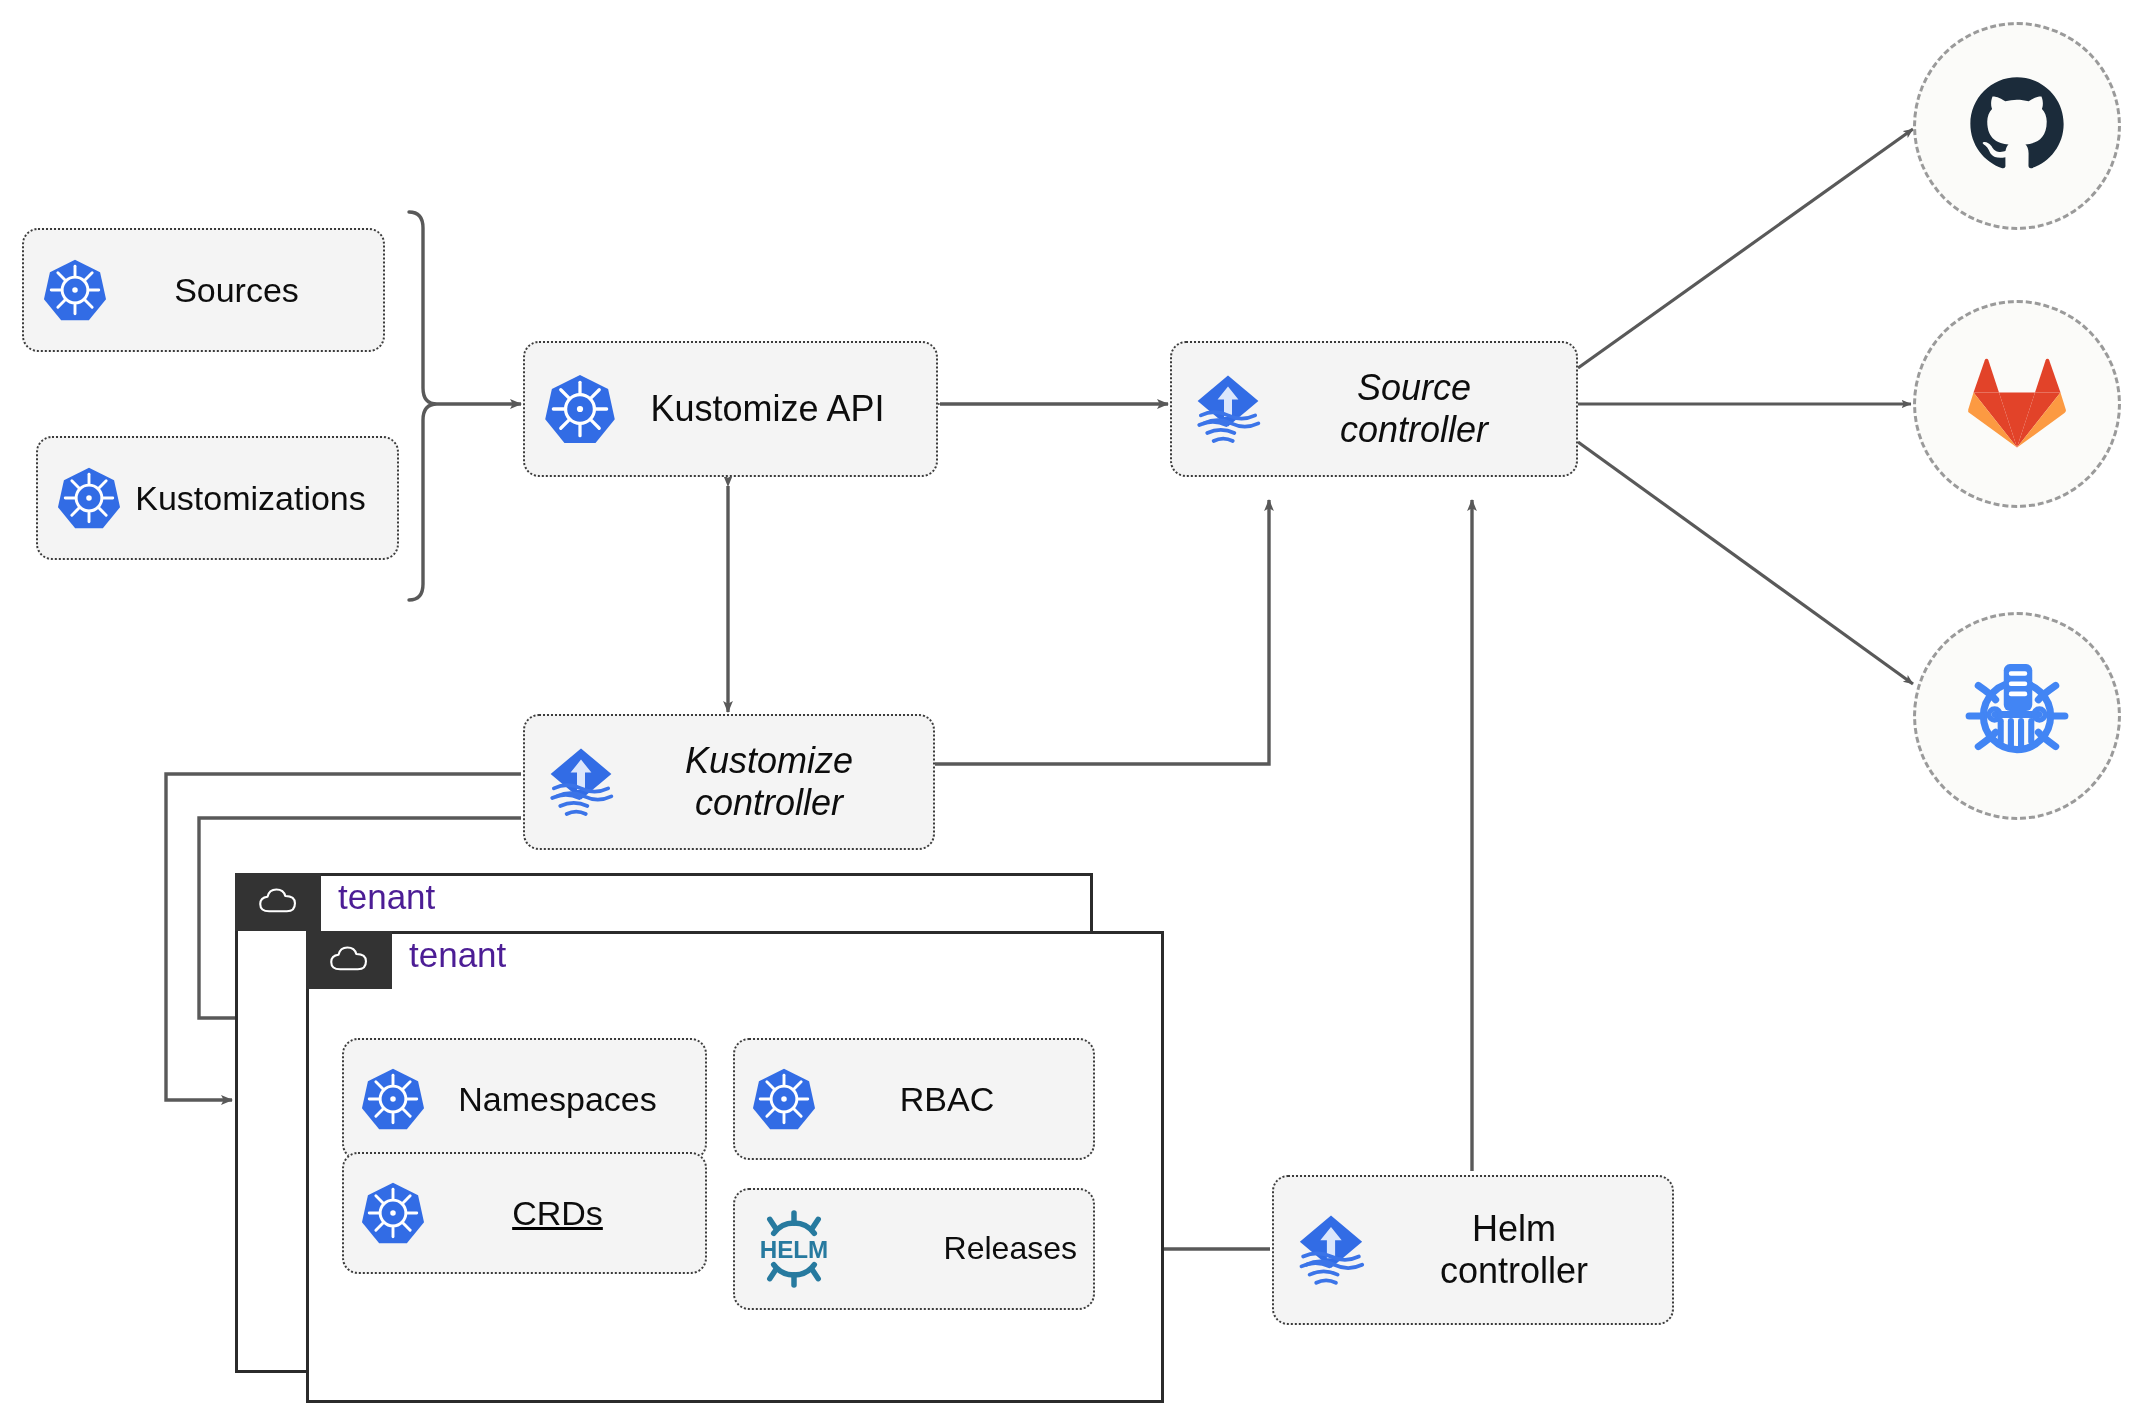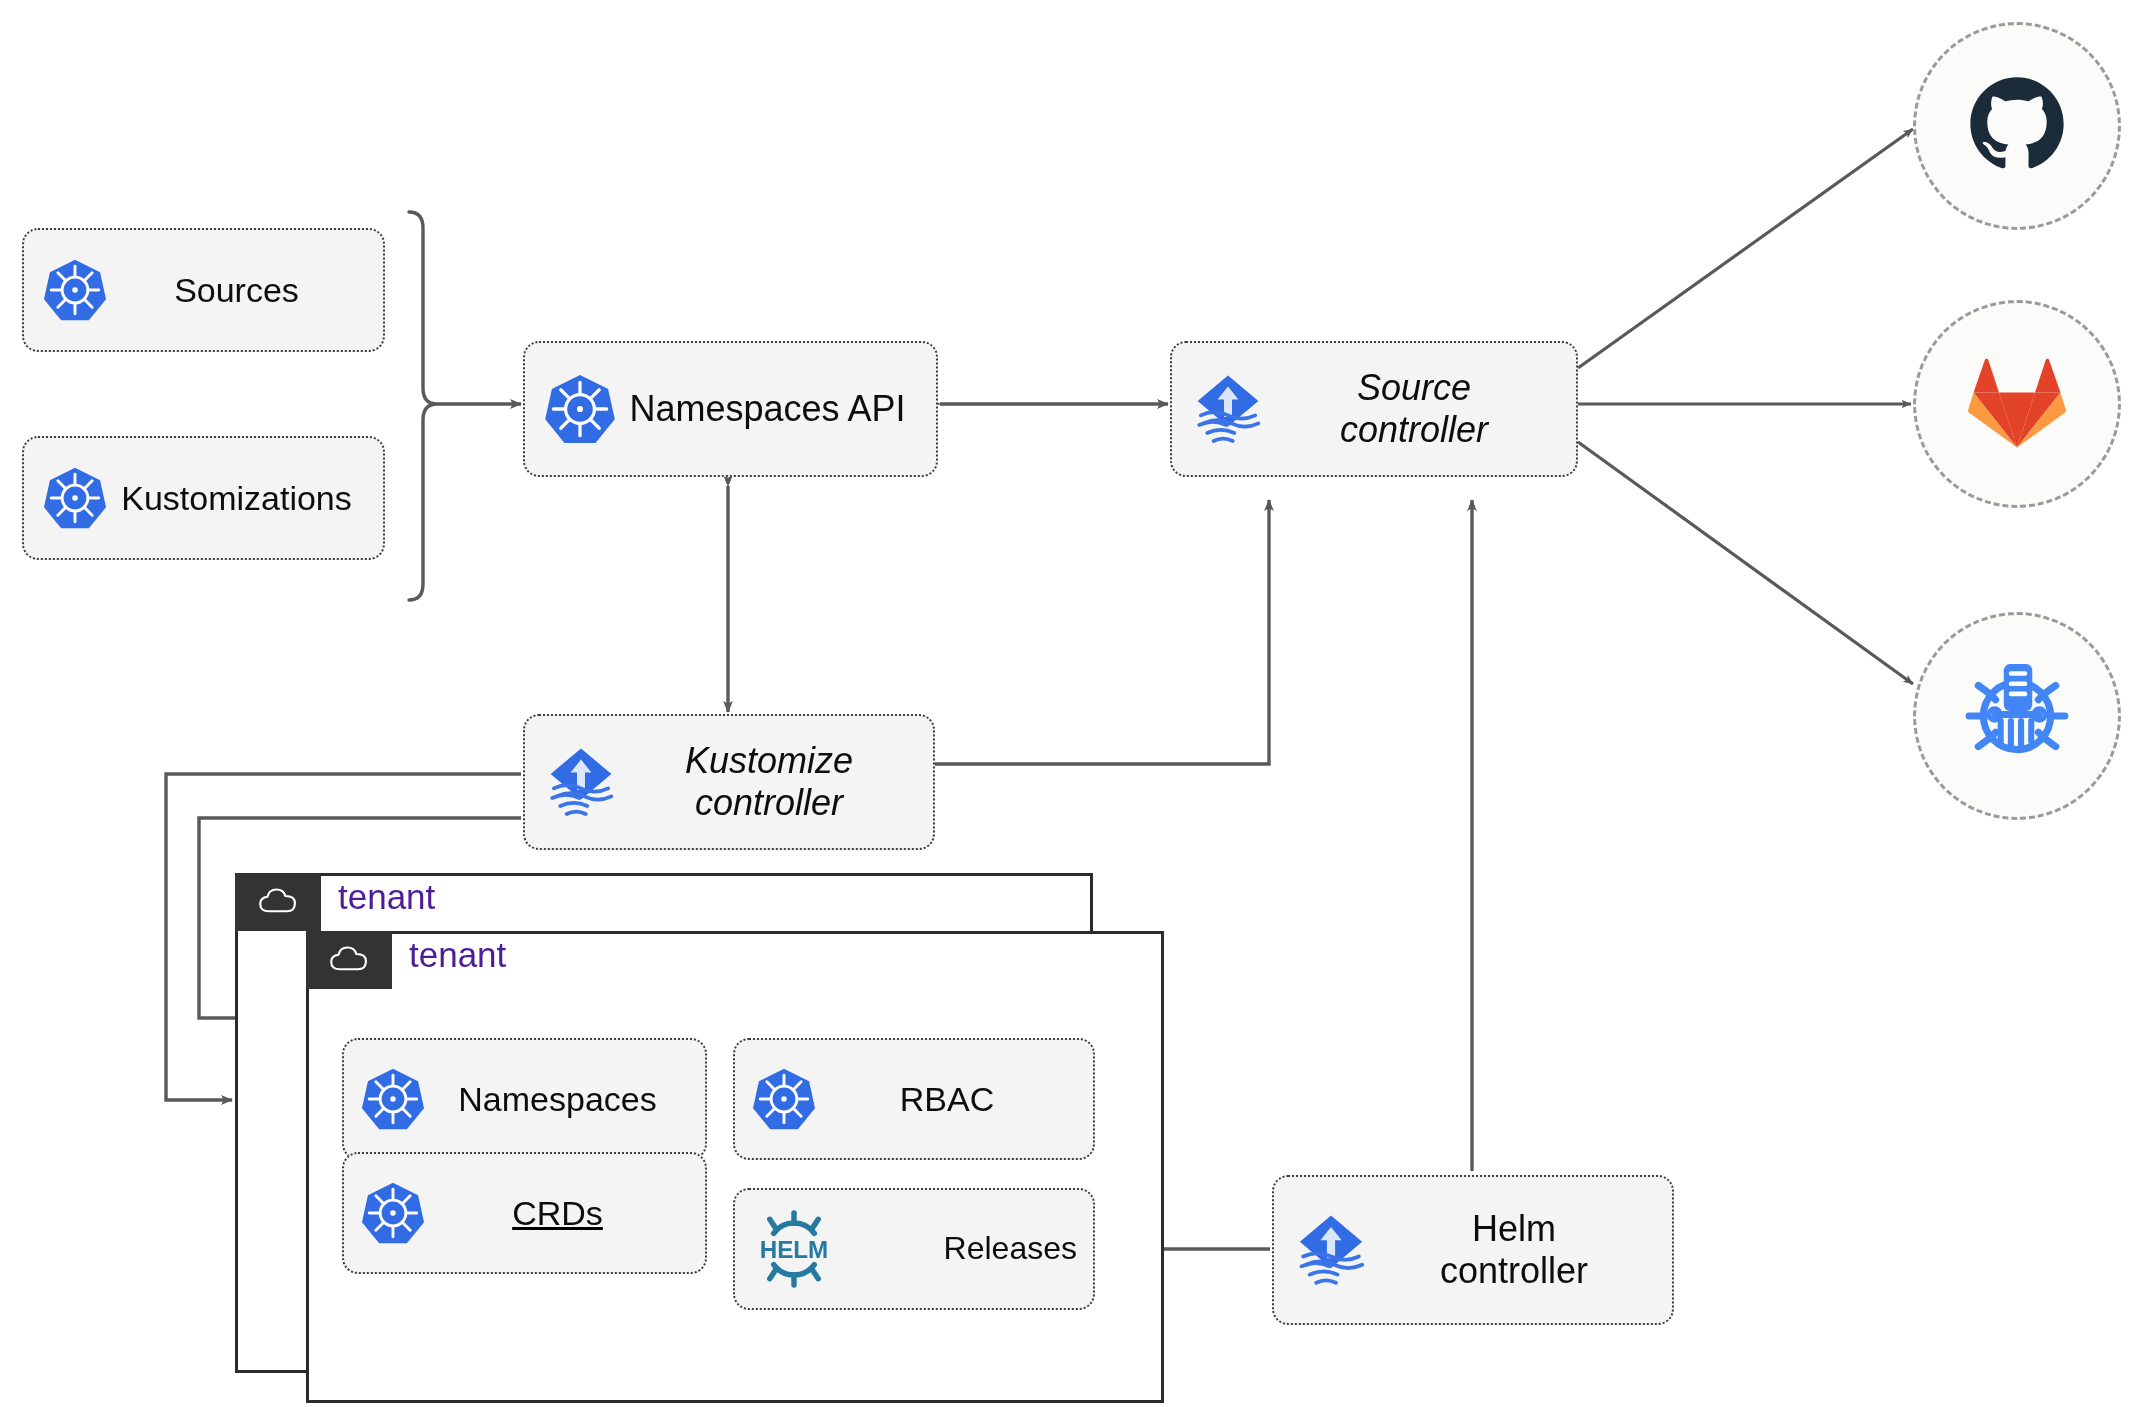--- a/index.html
+++ b/index.html
@@ -153,21 +153,21 @@
           <line x1="24" y1="24" x2="36" y2="36"></line>
           <line x1="64" y1="64" x2="76" y2="76"></line>
           <line x1="76" y1="24" x2="64" y2="36"></line>
           <line x1="36" y1="64" x2="24" y2="76"></line>
         </g>
       </svg>
     </span>
     <span class="lbl" style="font-size:34px;">Sources</span>
   </div>
 
-  <div class="node" style="left:22px; top:436px; width:363px; height:124px; padding:0 18px;">
+  <div class="node" style="left:36px; top:436px; width:363px; height:124px; padding:0 18px;">
     <span class="ico">
       <svg width="66" height="66" viewBox="0 0 100 100">
         <path d="M50 4 L88 23 L97 64 L71 96 L29 96 L3 64 L12 23 Z" fill="#326ce5"></path>
         <g fill="none" stroke="#ffffff" stroke-width="4.4" stroke-linecap="round">
           <circle cx="50" cy="50" r="19.5"></circle>
           <circle cx="50" cy="50" r="4.2" fill="#ffffff" stroke="none"></circle>
           <line x1="50" y1="14" x2="50" y2="30"></line>
             <line x1="50" y1="70" x2="50" y2="86"></line>
           <line x1="14" y1="50" x2="30" y2="50"></line>
             <line x1="70" y1="50" x2="86" y2="50"></line>
@@ -192,21 +192,21 @@
             <line x1="50" y1="70" x2="50" y2="86"></line>
           <line x1="14" y1="50" x2="30" y2="50"></line>
             <line x1="70" y1="50" x2="86" y2="50"></line>
           <line x1="24" y1="24" x2="36" y2="36"></line>
             <line x1="64" y1="64" x2="76" y2="76"></line>
           <line x1="76" y1="24" x2="64" y2="36"></line>
             <line x1="36" y1="64" x2="24" y2="76"></line>
         </g>
       </svg>
     </span>
-    <span class="lbl" style="font-size:36px;">Namespaces API</span>
+    <span class="lbl" style="font-size:36px;">Kustomize API</span>
   </div>
 
   <div class="node" style="left:1170px; top:341px; width:408px; height:136px; padding:0 16px;">
     <span class="ico">
       <svg width="80" height="80" viewBox="0 0 100 100">
         <path d="M50 8 L88 40 L50 72 L12 40 Z" fill="#326ce5"></path>
         <path d="M50 22 L63 38 L55 38 L55 60 L45 60 L45 38 L37 38 Z" fill="#dbe6fb"></path>
         <g stroke="#3b74e8" stroke-width="4.6" stroke-linecap="round" fill="none">
           <path d="M16 58 Q33 50 50 58 Q67 66 84 58"></path>
           <path d="M20 68 Q37 60 54 68 Q71 76 88 68"></path>

